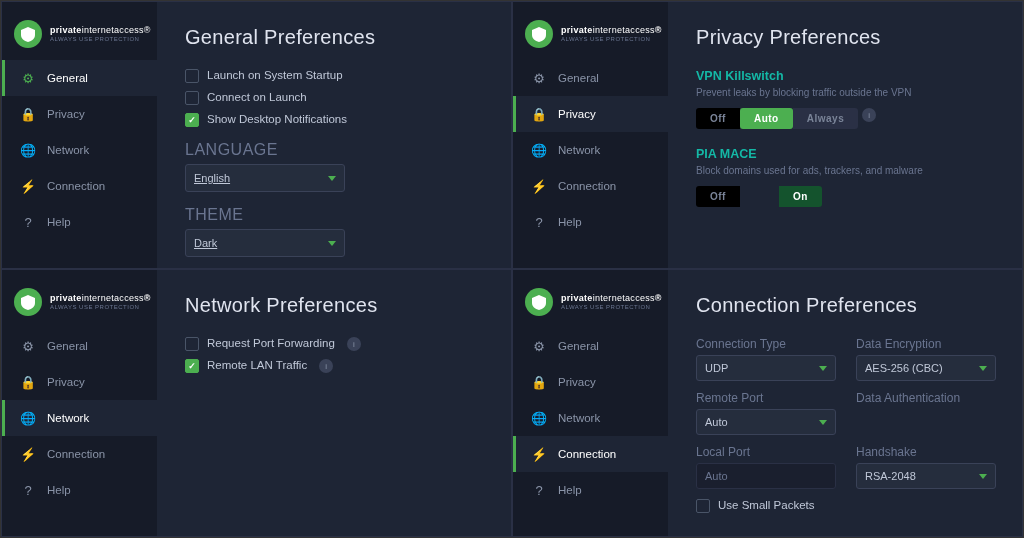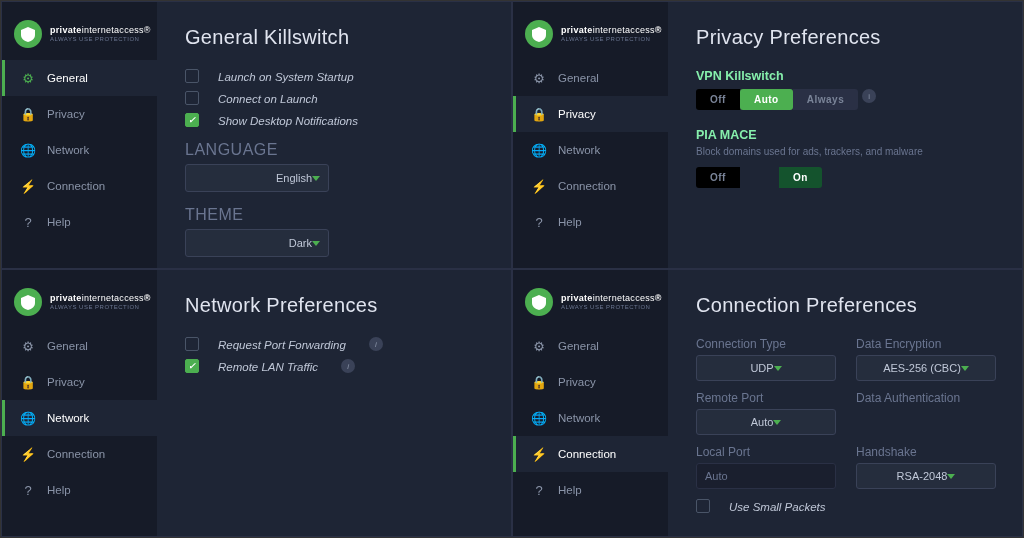--- a/index.html
+++ b/index.html
@@ -107,24 +107,23 @@
       font-size: 20px;
       color: #e0e4ef;
       font-weight: 300;
       margin-bottom: 20px;
       letter-spacing: 0.3px;
     }
 
     
     .check-row {
       display: flex;
-      align-items: flex-end;
-      gap: 19px;
+      align-items: flex-start;
+      gap: 8px;
       margin-bottom: 8px;
-      font-style: italic;
     }
     .check-box {
       width: 14px; height: 14px;
       border: 1px solid #4a5568;
       background: transparent;
       border-radius: 2px;
       flex-shrink: 0;
     }
     .check-box.checked {
       background: #4caf50;
@@ -147,32 +146,33 @@
     
     .field-label {
       font-size: 16px;
       color: #6a7590;
       margin-bottom: 5px;
       text-transform: uppercase;
       letter-spacing: 0.5px;
     }
     .field-group { margin-bottom: 14px; }
     .select-field {
-      width: 144px;
+      width: 160px;
       height: 28px;
       background: #252d3d;
       border: 1px solid #3a4258;
       color: #c0c8d8;
       font-size: 11px;
       padding: 0 8px;
       border-radius: 3px;
       display: flex;
       align-items: center;
-      justify-content: flex-end;
+      justify-content: space-between;
       cursor: pointer;
+      text-decoration: underline;
     }
     .select-arrow {
       width: 0; height: 0;
       border-left: 4px solid transparent;
       border-right: 4px solid transparent;
       border-top: 5px solid #4caf50;
     }
 
     
     .toggle-group {
@@ -218,21 +218,21 @@
       justify-content: center;
       font-size: 8px;
       color: #8a94a8;
       cursor: pointer;
       margin-left: 4px;
     }
 
     .pref-section { margin-bottom: 18px; }
     .pref-title {
       font-size: 12.5px;
-      color: #86efac;
+      color: #14b8a6;
       font-weight: 600;
       margin-bottom: 3px;
     }
     .pref-desc {
       font-size: 10px;
       color: #6a7590;
       margin-bottom: 8px;
       line-height: 1.4;
     }
 
@@ -253,21 +253,21 @@
       width: 140px;
       height: 26px;
       background: #252d3d;
       border: 1px solid #3a4258;
       color: #c0c8d8;
       font-size: 11px;
       padding: 0 8px;
       border-radius: 3px;
       display: flex;
       align-items: center;
-      justify-content: center;
+      justify-content: space-between;
       cursor: pointer;
     }
     .conn-input {
       width: 140px;
       height: 26px;
       background: #1a1f2e;
       border: 1px solid #2a3045;
       color: #6a7590;
       font-size: 11px;
       padding: 0 8px;
@@ -312,21 +312,21 @@
         <div class="nav-icon">⚡</div>
         <span>Connection</span>
       </div>
       <div class="nav-item">
         <div class="nav-icon">?</div>
         <span>Help</span>
       </div>
     </nav>
   </div>
   <div class="main-content">
-    <h1 class="section-title">General Killswitch</h1>
+    <h1 class="section-title">General Preferences</h1>
     <div class="check-row">
       <div class="check-box"></div>
       <span class="check-label">Launch on System Startup</span>
     </div>
     <div class="check-row">
       <div class="check-box"></div>
       <span class="check-label">Connect on Launch</span>
     </div>
     <div class="check-row">
       <div class="check-box checked"></div>
@@ -382,20 +382,21 @@
       <div class="nav-item">
         <div class="nav-icon">?</div>
         <span>Help</span>
       </div>
     </nav>
   </div>
   <div class="main-content">
     <h1 class="section-title">Privacy Preferences</h1>
     <div class="pref-section">
       <div class="pref-title">VPN Killswitch</div>
+      <div class="pref-desc">Prevent leaks by blocking traffic outside the VPN</div>
       <div class="toggle-group">
         <button class="toggle-btn off">Off</button>
         <button class="toggle-btn auto-active">Auto</button>
         <button class="toggle-btn always">Always</button>
         <span class="info-icon">i</span>
       </div>
     </div>
     <div class="pref-section" style="margin-top:18px;">
       <div class="pref-title">PIA MACE</div>
       <div class="pref-desc">Block domains used for ads, trackers, and malware</div>

